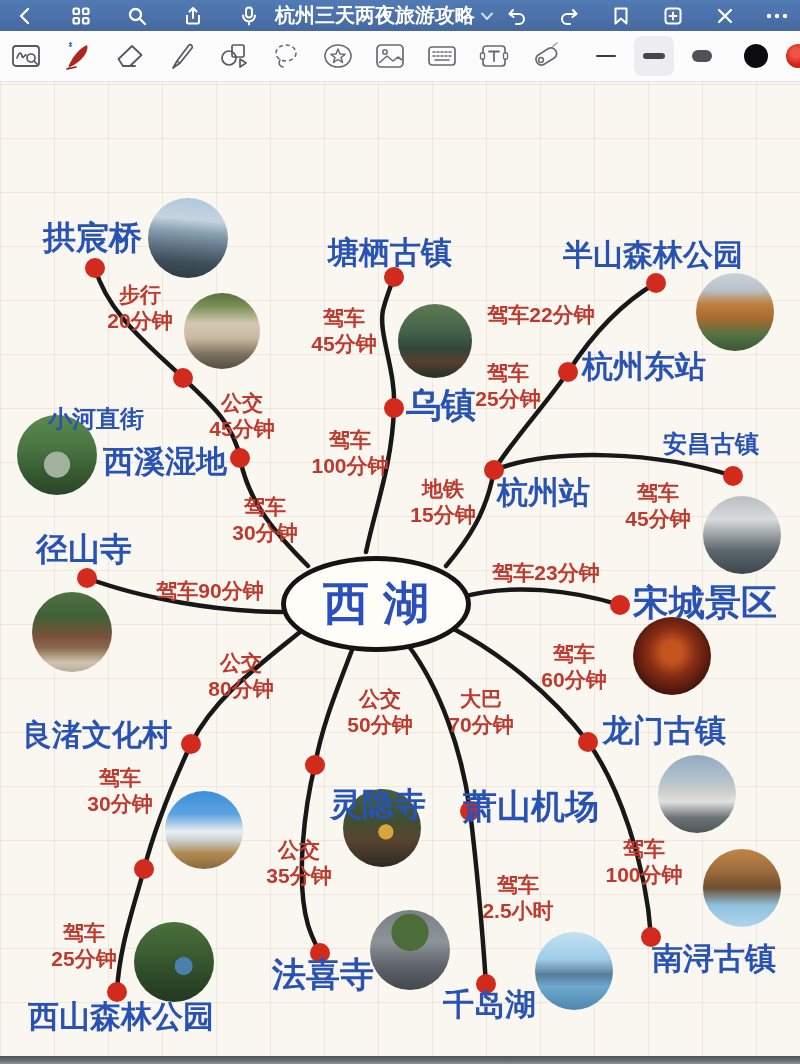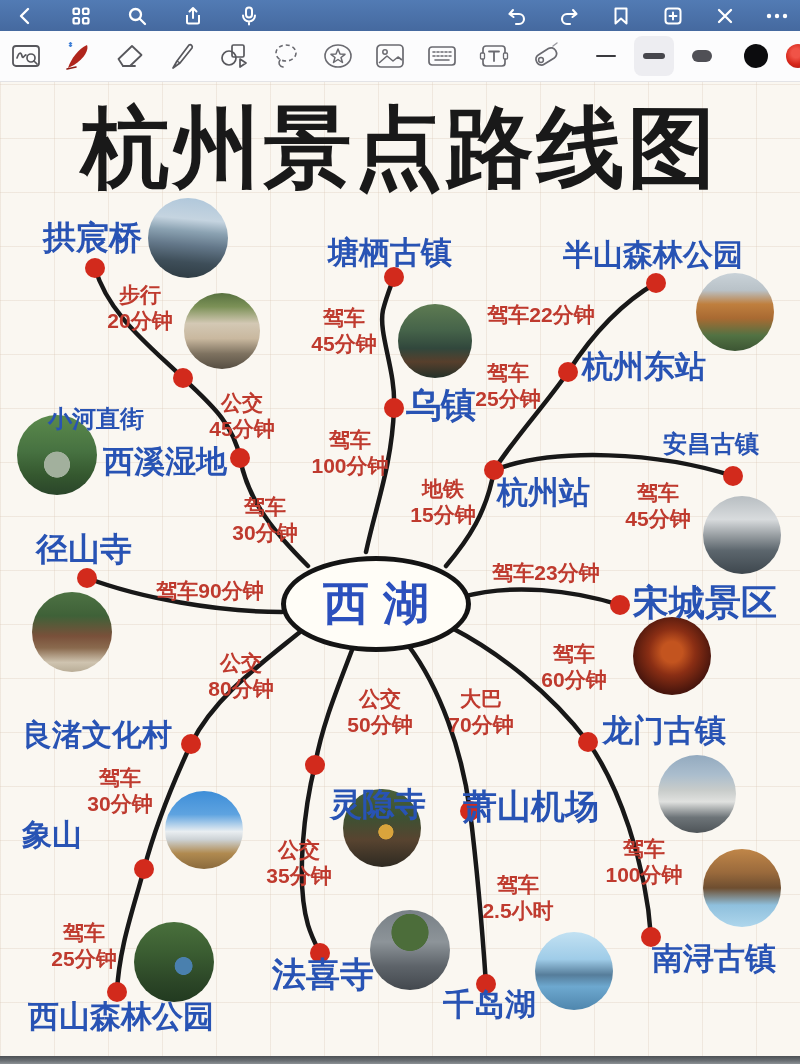--- a/index.html
+++ b/index.html
@@ -104,20 +104,26 @@
         </svg>
     </div>
     <div class="tb-btn">
       <svg width="20" height="20" viewBox="0 0 20 20">
           <rect x="7" y="1.5" width="6" height="10" rx="3" fill="none" stroke="#fff" stroke-width="2"></rect>
           <path d="M4 9.5 A6 6 0 0 0 16 9.5 M10 15.5 V18.5" fill="none" stroke="#fff" stroke-width="2" stroke-linecap="round"></path>
         </svg>
     </div>
   </div>
 
+  <div class="tb-title">
+    <span>杭州三天两夜旅游攻略</span>
+    <svg width="12" height="10" viewBox="0 0 12 10">
+        <path d="M1 2.5 L6 8 L11 2.5" fill="none" stroke="#cfe0f2" stroke-width="2" stroke-linecap="round" stroke-linejoin="round"></path>
+      </svg>
+  </div>
 
   <div class="tb-group tb-right">
     <div class="tb-btn">
       <svg width="20" height="20" viewBox="0 0 20 20">
           <path d="M6 4 L2.5 8 L6.5 11" fill="none" stroke="#fff" stroke-width="2.1" stroke-linecap="round" stroke-linejoin="round"></path>
           <path d="M3 8 H12 A5 5 0 0 1 12 18 H9" fill="none" stroke="#fff" stroke-width="2.1" stroke-linecap="round"></path>
         </svg>
     </div>
     <div class="tb-btn">
       <svg width="20" height="20" viewBox="0 0 20 20">
@@ -240,21 +246,20 @@
   </div>
 
   <div class="color-group">
     <div class="cdot black"></div>
     <div class="cdot red"></div>
 
   </div>
 </div>
 
 <div class="canvas">
-  <div class="maptitle">杭州景点路线图</div>
   <div id="photos">
       <div class="photo ph-gongchenqiao" style="left: 148px; top: 117px; height: 80px; width: 80px;"></div>
       <div class="photo ph-xiaohezhijie" style="left: 184px; top: 212px; height: 76px; width: 76px;"></div>
       <div class="photo ph-xixishidi" style="left: 17px; top: 334px; height: 80px; width: 80px;"></div>
       <div class="photo ph-jingshansi" style="left: 32px; top: 511px; height: 80px; width: 80px;"></div>
       <div class="photo ph-wuzhen" style="left: 398px; top: 223px; height: 74px; width: 74px;"></div>
       <div class="photo ph-banshan" style="left: 696px; top: 192px; height: 78px; width: 78px;"></div>
       <div class="photo ph-anchang" style="left: 703px; top: 415px; height: 78px; width: 78px;"></div>
       <div class="photo ph-songcheng" style="left: 633px; top: 536px; height: 78px; width: 78px;"></div>
       <div class="photo ph-xiangshan" style="left: 165px; top: 710px; height: 78px; width: 78px;"></div>
@@ -311,21 +316,20 @@
       <div class="loc" style="left: 103px; top: 364px; font-size: 31px;">
         <div>西溪湿地</div>
       </div>
       <div class="loc" style="left: 36px; top: 451px; font-size: 32px;">
         <div>径山寺</div>
       </div>
       <div class="loc" style="left: 22px; top: 637px; font-size: 30px;">
         <div>良渚文化村</div>
       </div>
       <div class="loc" style="left: 22px; top: 737px; font-size: 30px;">
-        <div>象山</div>
       </div>
       <div class="loc" style="left: 28px; top: 919px; font-size: 31px;">
         <div>西山森林公园</div>
       </div>
       <div class="loc" style="left: 328px; top: 155px; font-size: 31px;">
         <div>塘栖古镇</div>
       </div>
       <div class="loc" style="left: 406px; top: 305px; font-size: 35px;">
         <div>乌镇</div>
       </div>

